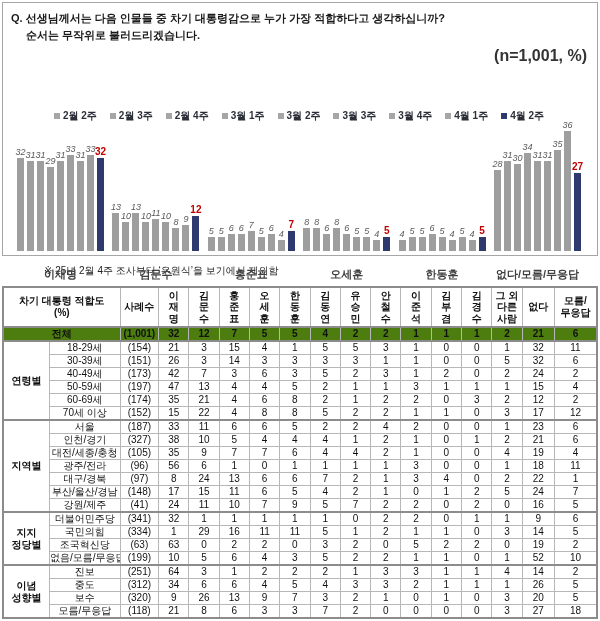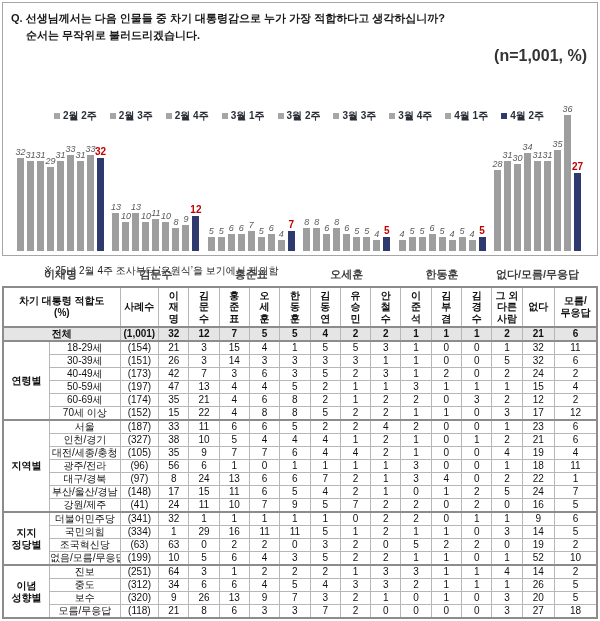--- a/index.html
+++ b/index.html
@@ -32,21 +32,21 @@
   .notes { margin:8px 2px 0 4px; }
   .note-line { font-size:10px; color:#222; line-height:1.45;margin-left:40px; }
 
   
   table.crosstab { border-collapse:collapse; table-layout:fixed; width:596px; margin:7px 2px 0 2px;
                    font-size:10px; color:#111; border:2px solid #8c8c8c; }
   .crosstab th, .crosstab td { border:1px solid #b7b7b7; text-align:center; padding:0; line-height:12px;
                                height:12px; overflow:hidden; font-weight:normal; }
   .crosstab thead th { font-weight:bold; height:auto; padding:2px 0; line-height:11.5px;
                        border-bottom:2px solid #8c8c8c; white-space:pre-line; vertical-align:middle; }
-  .crosstab tr.total-row td { background:#e5e5e5; font-weight:bold;
+  .crosstab tr.total-row td { background:#4d7c0f; font-weight:bold;
                               border-top:2px solid #8c8c8c; border-bottom:2px solid #8c8c8c; }
   .crosstab tr.group-start td, .crosstab tr.group-start th { border-top:2px solid #8c8c8c; }
   .crosstab td.group-name { font-weight:bold; white-space:pre-line; vertical-align:middle; }
   .crosstab td.row-label { white-space:nowrap; }
 </style>
 </head>
 <body>
 
 <div class="page">
 
@@ -273,21 +273,21 @@
             </div>
             <div class="bar" style="height: 89.9px;">
               <span class="bar-label">31</span>
             </div>
             <div class="bar" style="height: 89.9px;">
               <span class="bar-label">31</span>
             </div>
             <div class="bar" style="height: 101.5px;">
               <span class="bar-label">35</span>
             </div>
-            <div class="bar" style="height: 136px;">
+            <div class="bar" style="height: 120px;">
               <span class="bar-label">36</span>
             </div>
             <div class="bar highlight" style="height: 78.3px;">
               <span class="bar-label highlight-label">27</span>
             </div>
           </div>
           <div class="group-label">없다/모름/무응답</div>
         </div>
       </div>
   </div>

